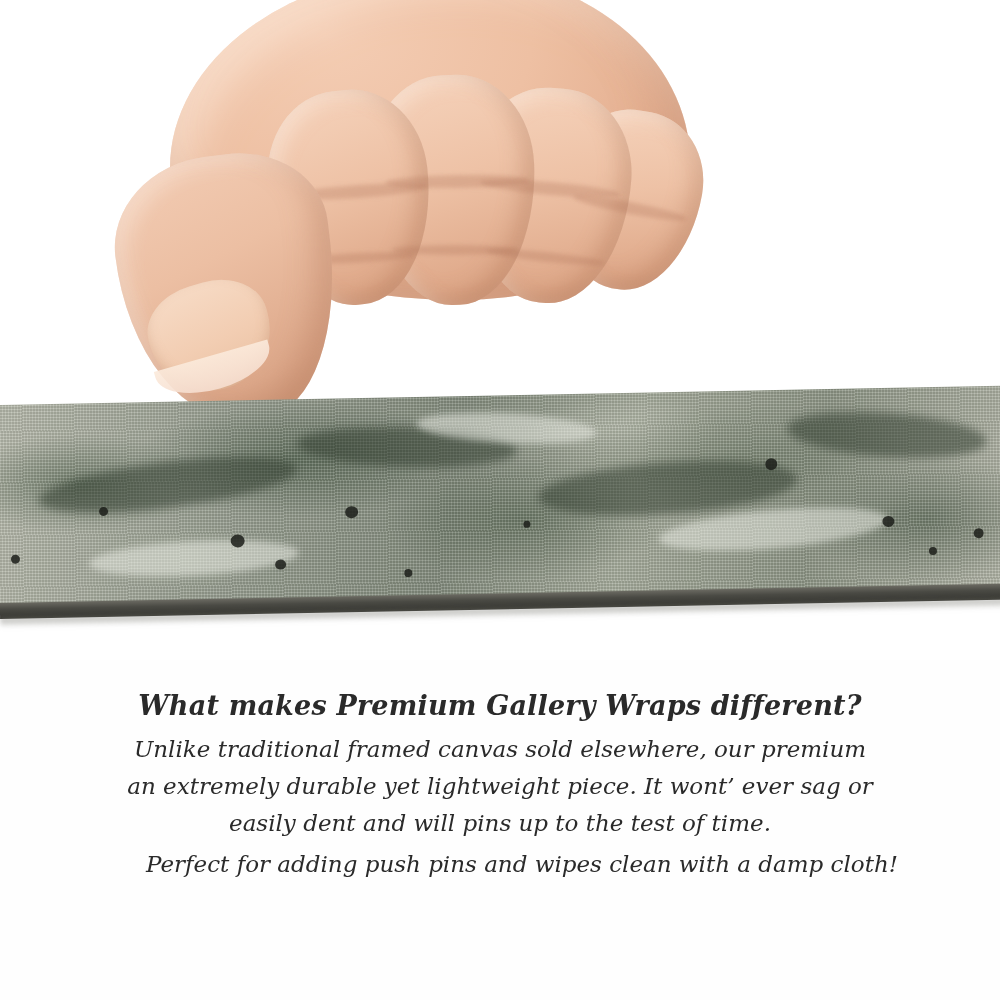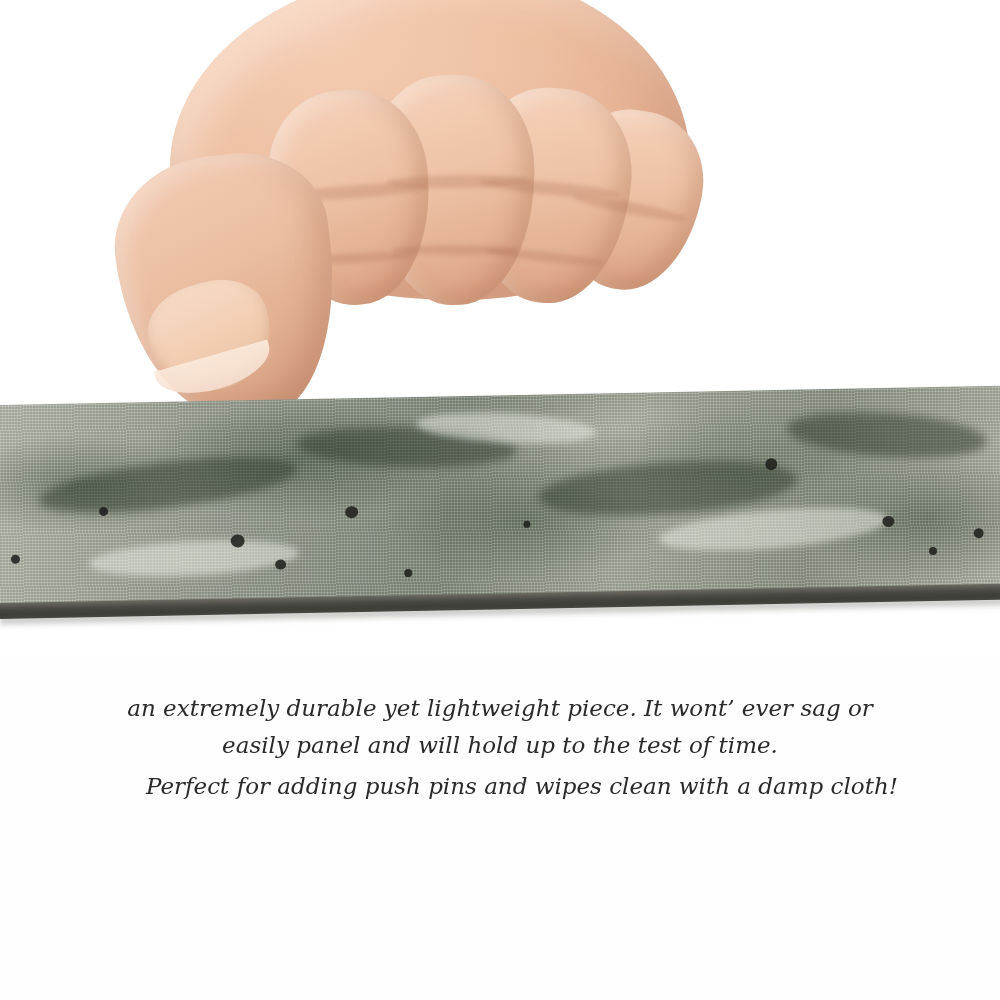--- a/index.html
+++ b/index.html
@@ -265,18 +265,20 @@
         <div class="speck" style="left:975px; top:142px; width:10px; height:10px;"></div>
         <div class="speck" style="left:12px; top:150px; width:9px; height:9px;"></div>
       </div>
       <div class="canvas-edge"></div>
       <div class="canvas-shadow"></div>
     </div>
 
   </div>
 
   <div class="caption">
+    <div class="caption-heading">What makes Premium Gallery Wraps different?</div>
+    <div class="caption-line">Unlike traditional framed canvas sold elsewhere, our premium</div>
     <div class="caption-line">an extremely durable yet lightweight piece. It wont’ ever sag or</div>
-    <div class="caption-line">easily panel and will hold up to the test of time.</div>
+    <div class="caption-line">easily dent and will pins up to the test of time.</div>
     <div class="caption-line caption-last">Perfect for adding push pins and wipes clean with a damp cloth!</div>
   </div>
 
 </div>
 
 </body></html>

